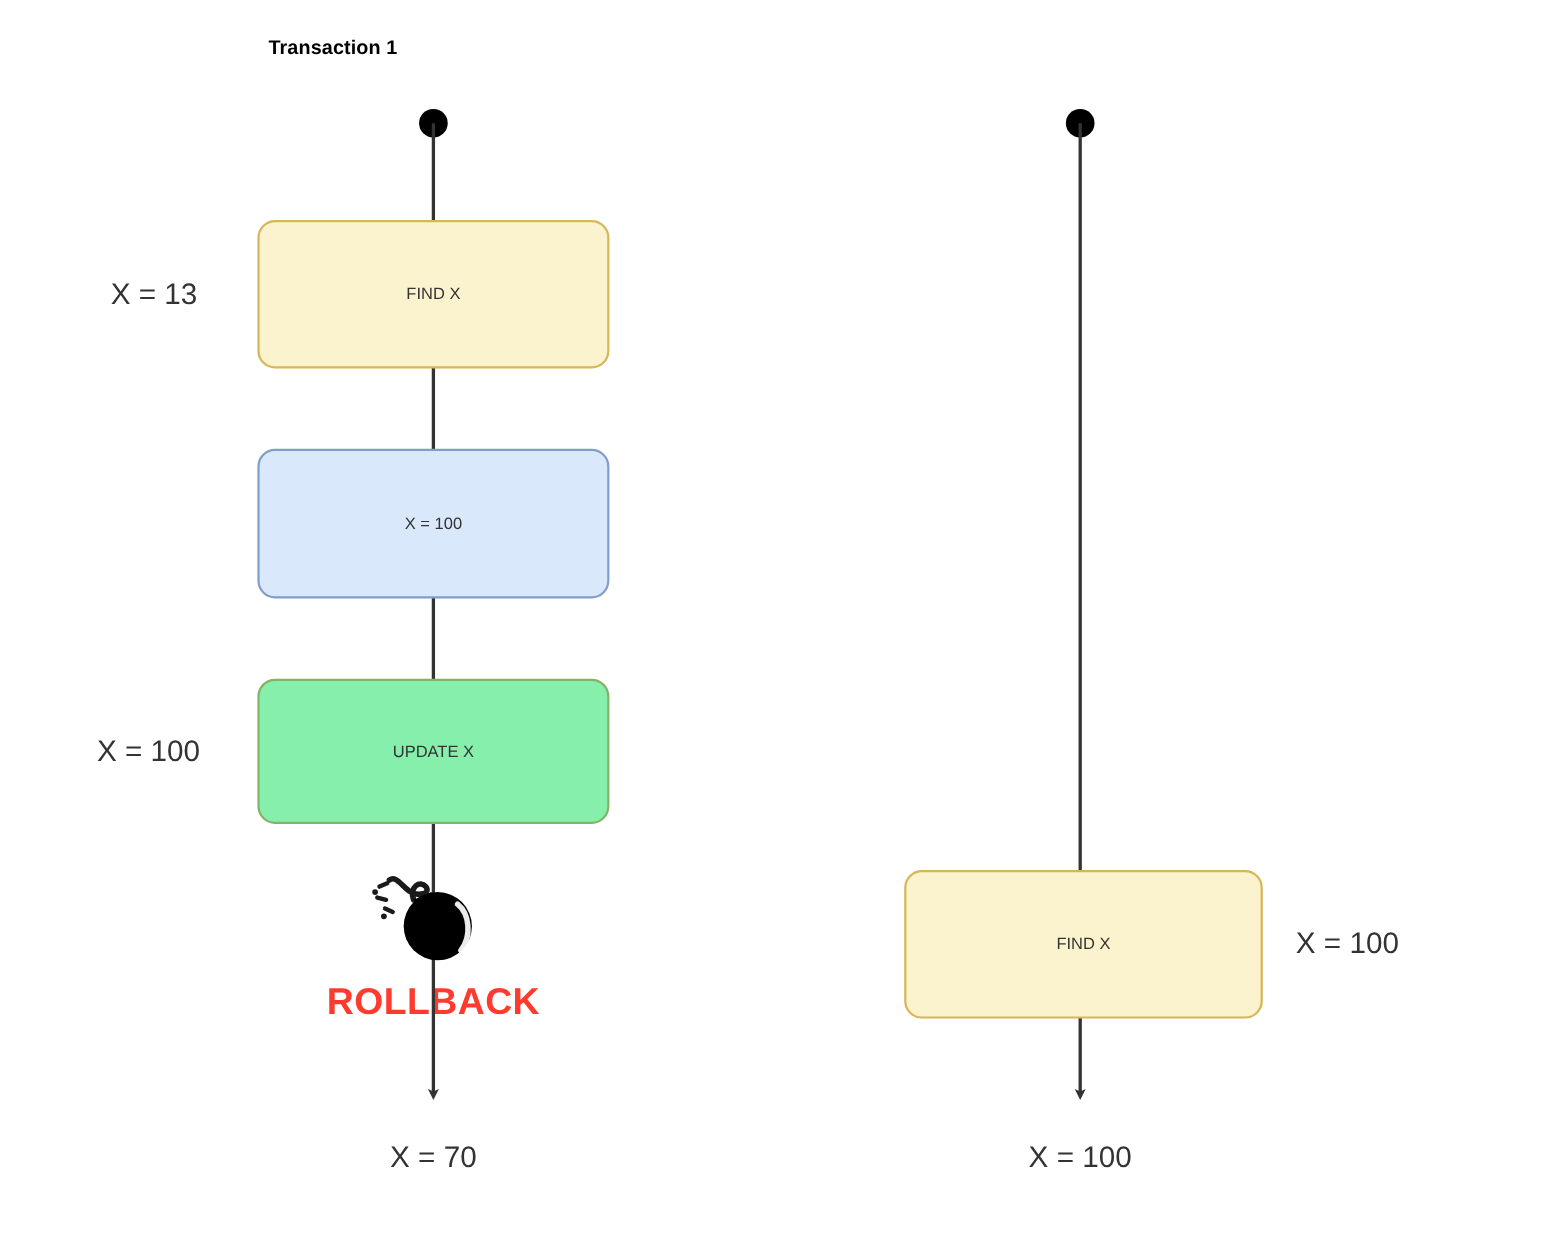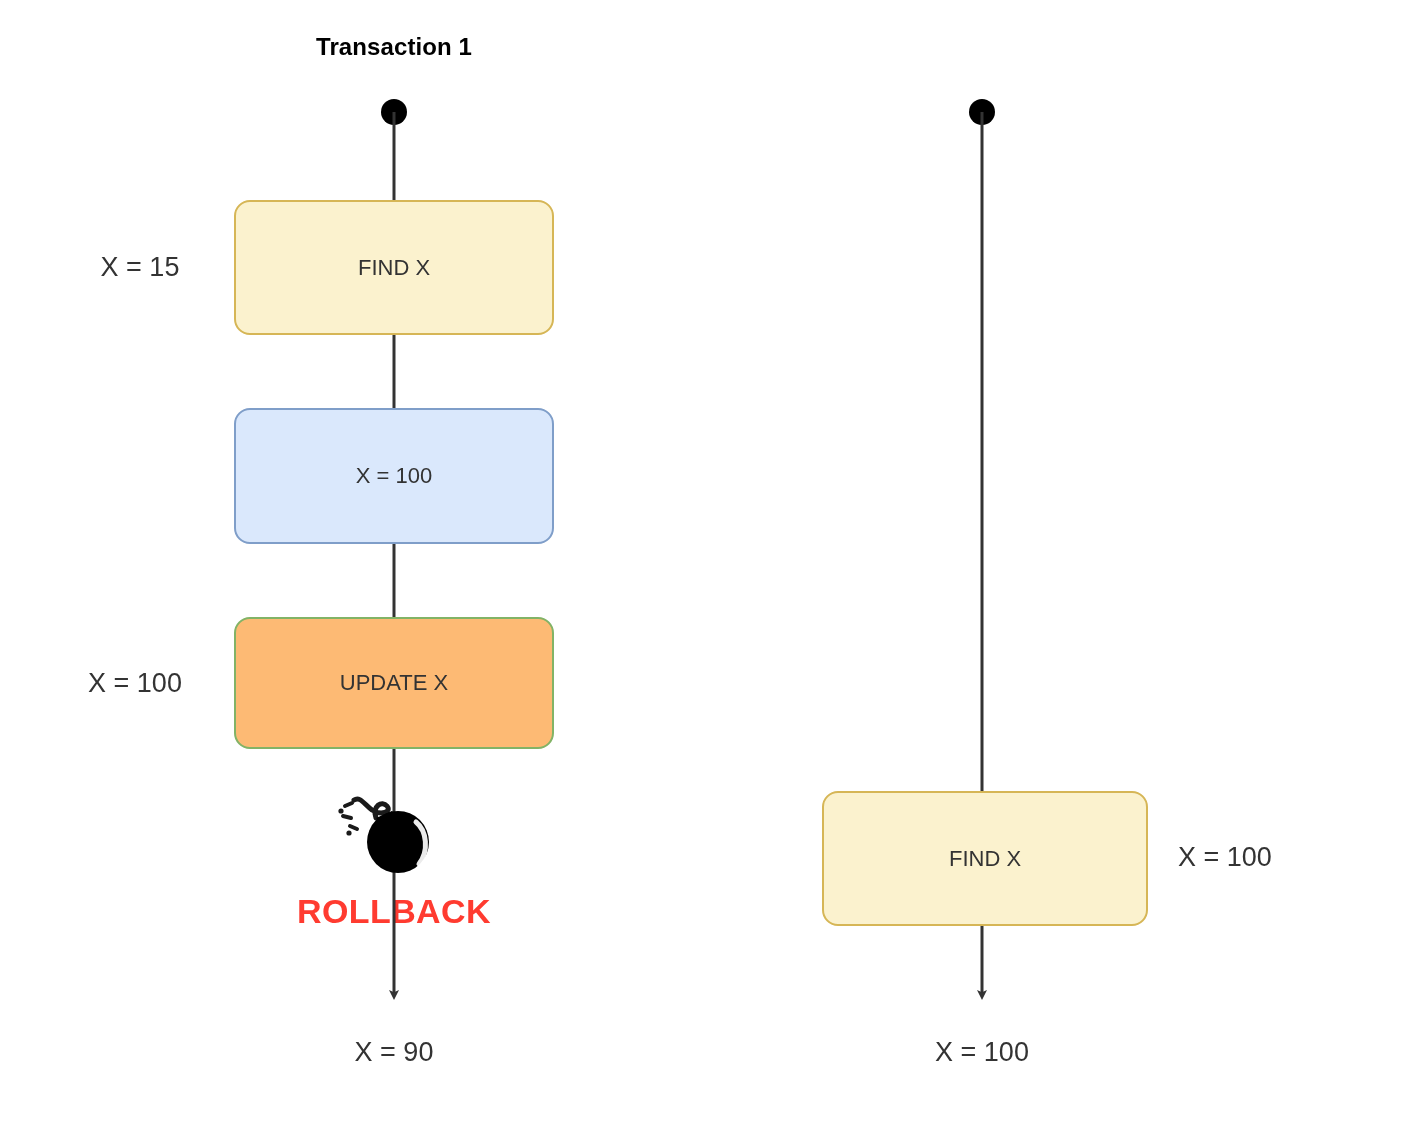--- a/index.html
+++ b/index.html
@@ -15,24 +15,24 @@
   #canvas {
     position: relative;
     width: 1406px;
     height: 1128px;
     background: #ffffff;
     overflow: hidden;
   }
   
   .col-title {
     position: absolute;
-    font-size: 24px;
+    font-size: 18px;
     font-weight: bold;
     color: #000000;
-    text-align: center;
+    text-align: left;
     white-space: nowrap;
     letter-spacing: 0.1px;
   }
   .state-label {
     position: absolute;
     font-size: 27px;
     color: #333333;
     white-space: nowrap;
     text-align: center;
   }
@@ -51,21 +51,21 @@
     box-sizing: border-box;
     border-radius: 16px;
     border-style: solid;
     border-width: 2px;
     display: flex;
     align-items: center;
     justify-content: center;
     z-index: 3;
   }
   .node-text {
-    font-size: 22px;
+    font-size: 15px;
     color: #333333;
     white-space: nowrap;
     text-align: left;
   }
   
   #wires {
     position: absolute;
     left: 0;
     top: 0;
     width: 1406px;
@@ -101,42 +101,42 @@
     <line x1="394" y1="543" x2="394" y2="618" stroke="#333333" stroke-width="3"></line>
     <line x1="394" y1="748" x2="394" y2="995" stroke="#333333" stroke-width="3" marker-end="url(#arrowDark)"></line>
 
     <circle cx="982" cy="112" r="13" fill="#000000"></circle>
     <line x1="982" y1="112" x2="982" y2="792" stroke="#333333" stroke-width="3"></line>
     <line x1="982" y1="925" x2="982" y2="995" stroke="#333333" stroke-width="3" marker-end="url(#arrowDark)"></line>
   </svg>
 
   <div class="col-title" style="left:244px; top:33px; width:300px;">Transaction 1</div>
 
-  <div class="state-label" style="left:50px; top:252px; width:180px;">X = 15</div>
+  <div class="state-label" style="left:50px; top:252px; width:180px;">X = 13</div>
 
   <div class="node" style="left:234px; top:200px; width:320px; height:135px;
               background:#fbf2ce; border-color:#d6b656;">
     <span class="node-text">FIND X</span>
   </div>
 
   <div class="node" style="left:234px; top:408px; width:320px; height:136px;
               background:#dae8fc; border-color:#7f9ec9;">
     <span class="node-text">X = 100</span>
   </div>
 
   <div class="state-label" style="left:40px; top:668px; width:190px;">X = 100</div>
 
   <div class="node" style="left:234px; top:617px; width:320px; height:132px;
-              background:#fdba74; border-color:#82b366;">
+              background:#86efac; border-color:#82b366;">
     <span class="node-text">UPDATE X</span>
   </div>
 
   <div class="rollback-label" style="left:294px; top:892px; width:200px;">ROLLBACK</div>
 
-  <div class="state-label" style="left:304px; top:1037px; width:180px;">X = 90</div>
+  <div class="state-label" style="left:304px; top:1037px; width:180px;">X = 70</div>
 
 
   <div class="node" style="left:822px; top:791px; width:326px; height:135px;
               background:#fbf2ce; border-color:#d6b656;">
     <span class="node-text">FIND X</span>
   </div>
 
   <div class="state-label" style="left:1178px; top:842px; width:190px; text-align:left;">X = 100</div>
 
   <div class="state-label" style="left:892px; top:1037px; width:180px;">X = 100</div>

